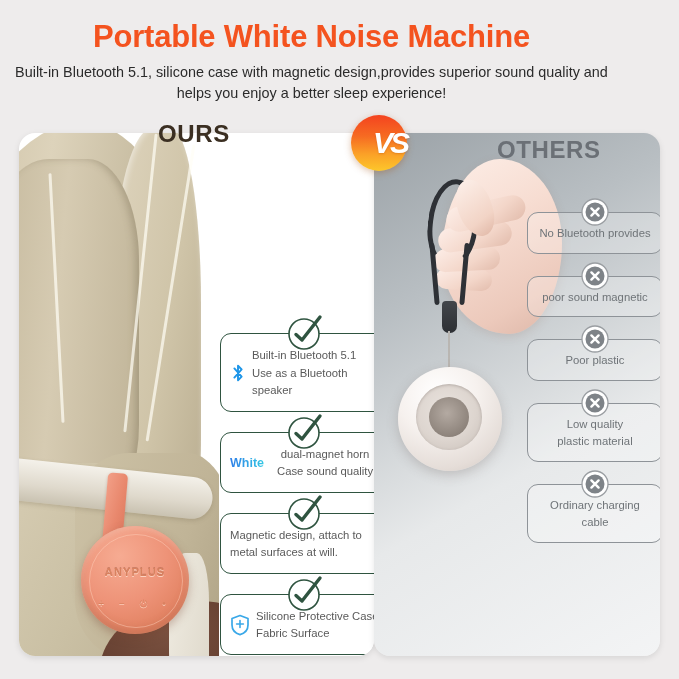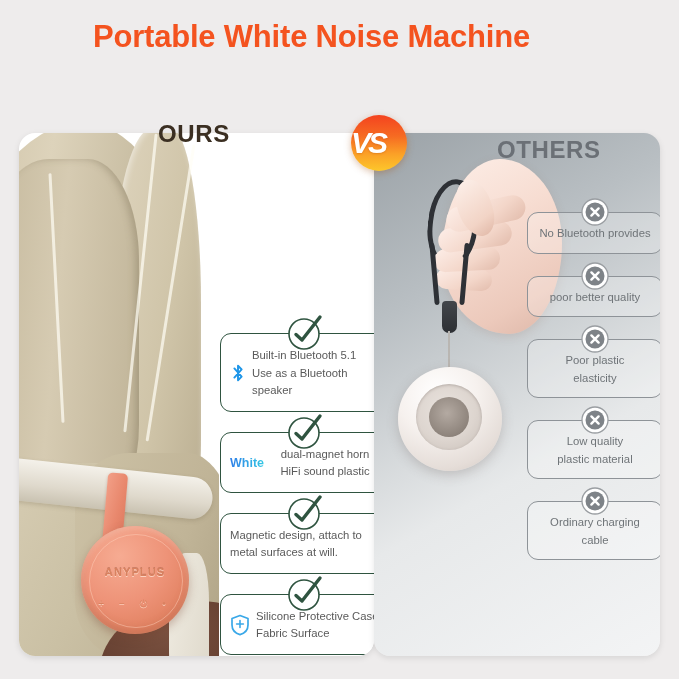--- a/index.html
+++ b/index.html
@@ -297,21 +297,21 @@
   
   .vs-badge {
     position: absolute;
     left: 351px; top: 115px;
     width: 56px; height: 56px;
     border-radius: 50%;
     background: linear-gradient(180deg, #f4431f 0%, #f66b22 38%, #fba127 70%, #fdc72b 100%);
     box-shadow: 0 2px 7px rgba(160,80,20,0.35);
     display: flex;
     align-items: center;
-    justify-content: flex-start;
+    justify-content: flex-end;
   }
   .vs-text {
     font-size: 30px;
     font-weight: bold;
     font-style: italic;
     color: #ffffff;
     letter-spacing: -3px;
     line-height: 1;
     text-shadow: 0 1px 2px rgba(170,70,15,0.3);
   }
@@ -406,20 +406,21 @@
     margin-left: -16px;
     width: 32px; height: 32px;
     z-index: 3;
   }
 </style>
 </head>
 <body>
 
 <div class="header">
   <h1 class="main-title">Portable White Noise Machine</h1>
+  <p class="subtitle">Built-in Bluetooth 5.1, silicone case with magnetic design,provides superior sound quality and helps you enjoy a better sleep experience!</p>
 </div>
 
 <div class="panels">
 
   <div class="panel panel-ours">
     <div class="seat-photo">
       <div class="seat-back"></div>
       <div class="seat-side-panel"></div>
       <div class="seat-back-inner"></div>
       <div class="seat-seam seam-c"></div>
@@ -463,21 +464,21 @@
         <div class="check-badge">
           <svg class="badge-icon" viewBox="0 0 38 38">
             <circle cx="18" cy="20" r="15" fill="#ffffff" stroke="#2f5440" stroke-width="1.6"></circle>
             <path d="M10 20.5 L16 26 L34 3" fill="none" stroke="#2f5440" stroke-width="3.4" stroke-linecap="round" stroke-linejoin="round"></path>
           </svg>
         </div>
         <div class="feature-box">
           <span class="hifi-label">White</span>
           <div class="feature-text centered">
             <div>dual-magnet horn</div>
-            <div>HiFi sound plastic</div>
+            <div>Case sound quality</div>
           </div>
         </div>
       </div>
 
       <div class="feature-item">
         <div class="check-badge">
           <svg class="badge-icon" viewBox="0 0 38 38">
             <circle cx="18" cy="20" r="15" fill="#ffffff" stroke="#2f5440" stroke-width="1.6"></circle>
             <path d="M10 20.5 L16 26 L34 3" fill="none" stroke="#2f5440" stroke-width="3.4" stroke-linecap="round" stroke-linejoin="round"></path>
           </svg>
@@ -551,37 +552,36 @@
       <div class="con-item">
         <div class="x-badge">
           <svg viewBox="0 0 32 32" width="32" height="32">
             <circle cx="16" cy="16" r="13" fill="#ffffff" stroke="#9a9ea2" stroke-width="1.3"></circle>
             <circle cx="16" cy="16" r="9.5" fill="#7e8388"></circle>
             <path d="M12.4 12.4 L19.6 19.6 M19.6 12.4 L12.4 19.6" stroke="#ffffff" stroke-width="2.4" stroke-linecap="round"></path>
           </svg>
         </div>
         <div class="con-box">
           <div class="con-text">
-            <div>poor better quality</div>
+            <div>poor sound magnetic</div>
           </div>
         </div>
       </div>
 
       <div class="con-item">
         <div class="x-badge">
           <svg viewBox="0 0 32 32" width="32" height="32">
             <circle cx="16" cy="16" r="13" fill="#ffffff" stroke="#9a9ea2" stroke-width="1.3"></circle>
             <circle cx="16" cy="16" r="9.5" fill="#7e8388"></circle>
             <path d="M12.4 12.4 L19.6 19.6 M19.6 12.4 L12.4 19.6" stroke="#ffffff" stroke-width="2.4" stroke-linecap="round"></path>
           </svg>
         </div>
         <div class="con-box">
           <div class="con-text">
             <div>Poor plastic</div>
-            <div>elasticity</div>
           </div>
         </div>
       </div>
 
       <div class="con-item">
         <div class="x-badge">
           <svg viewBox="0 0 32 32" width="32" height="32">
             <circle cx="16" cy="16" r="13" fill="#ffffff" stroke="#9a9ea2" stroke-width="1.3"></circle>
             <circle cx="16" cy="16" r="9.5" fill="#7e8388"></circle>
             <path d="M12.4 12.4 L19.6 19.6 M19.6 12.4 L12.4 19.6" stroke="#ffffff" stroke-width="2.4" stroke-linecap="round"></path>

